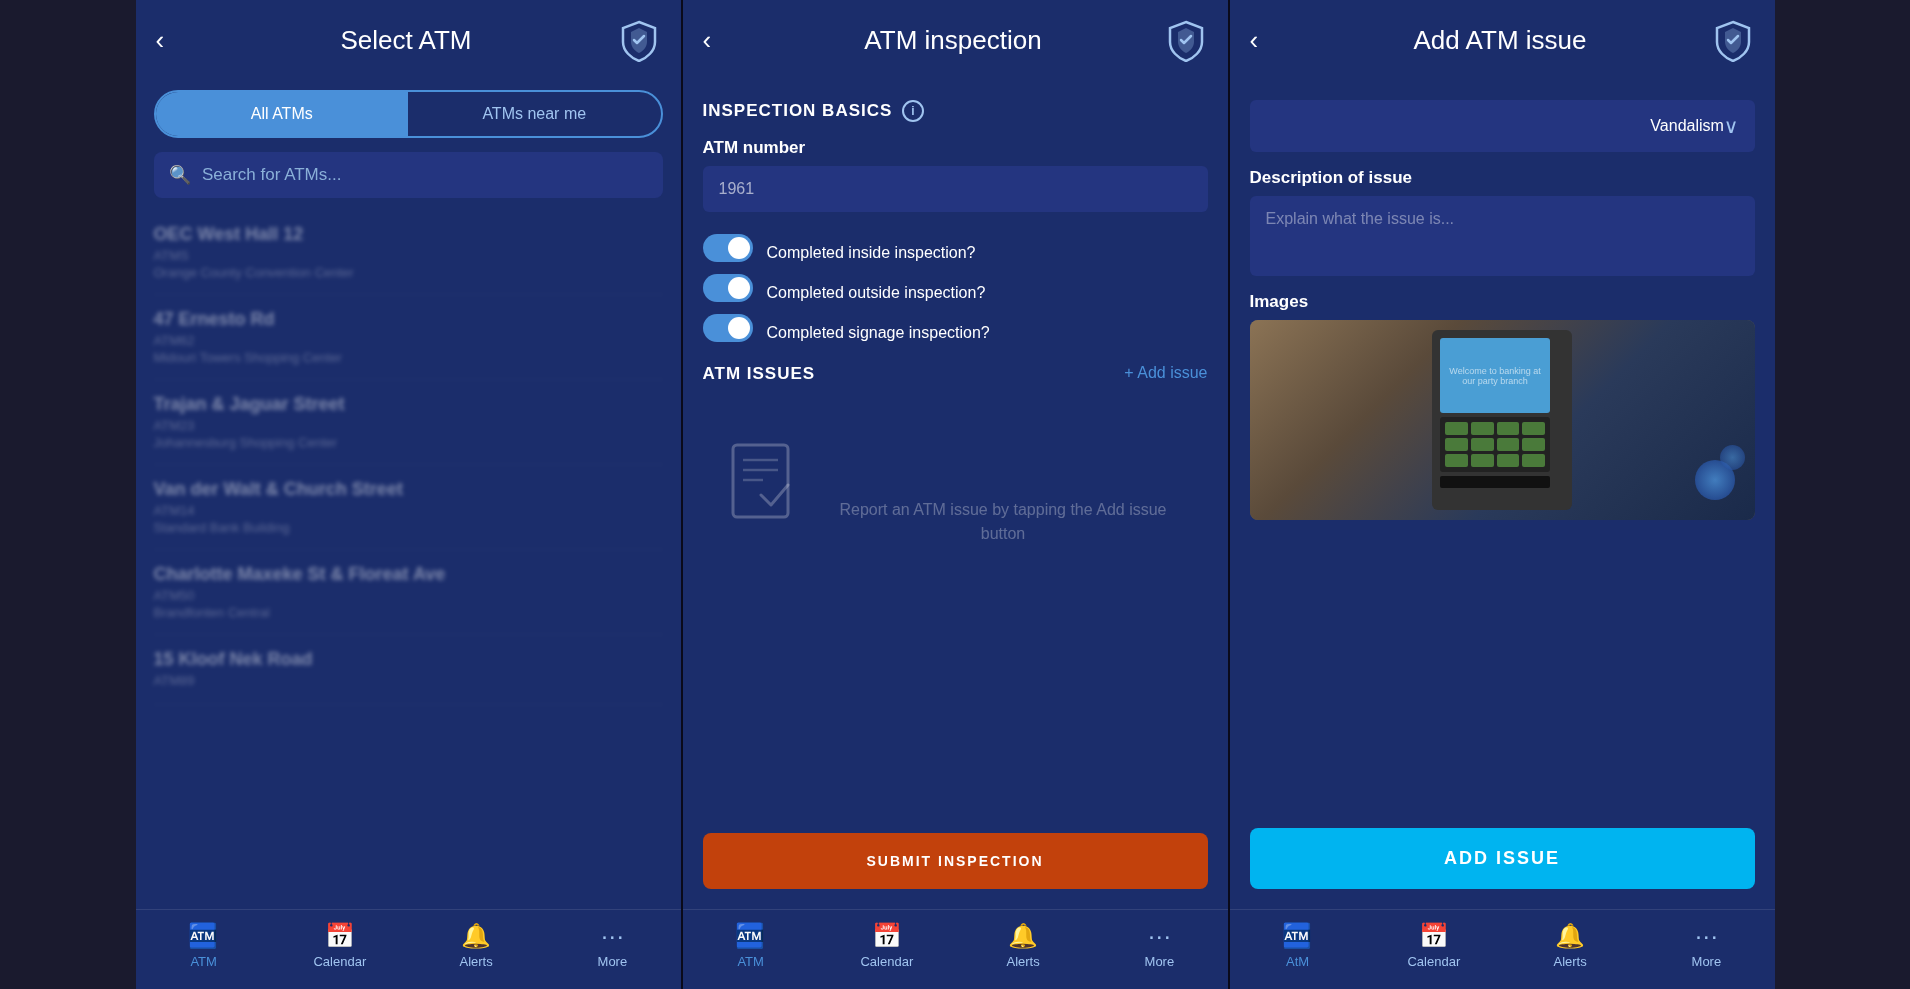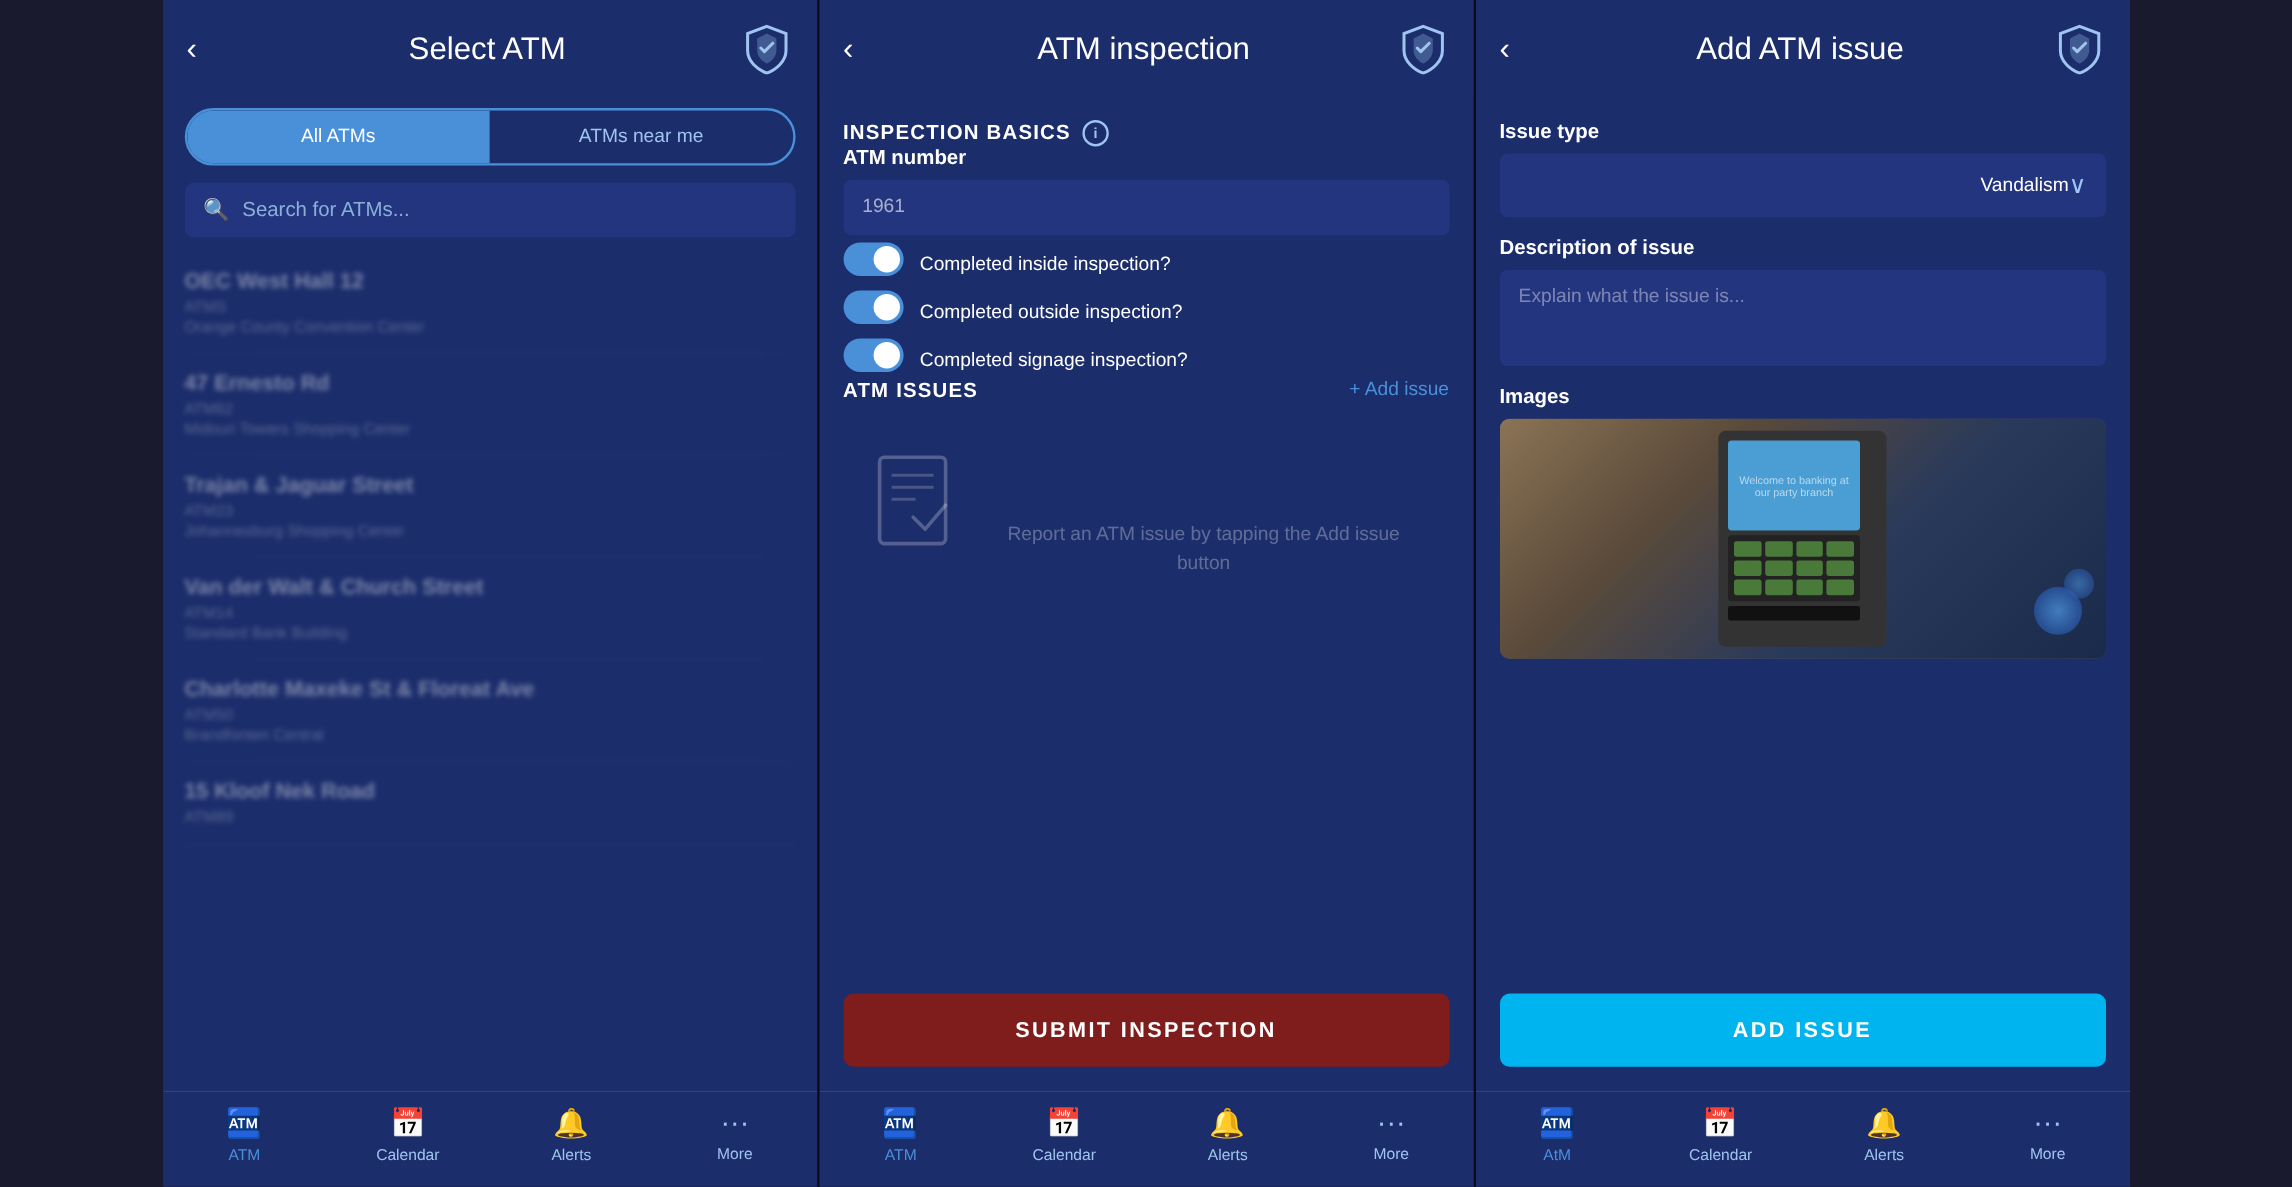--- a/index.html
+++ b/index.html
@@ -156,20 +156,21 @@
       color: #4a90d9;
     }
 
     
     .screen2 .content {
       flex: 1;
       overflow-y: auto;
       padding: 20px 20px;
       display: flex;
       flex-direction: column;
+      gap: 16px;
     }
 
     .section-title {
       color: #fff;
       font-size: 17px;
       font-weight: 700;
       letter-spacing: 1px;
       display: flex;
       align-items: center;
       gap: 10px;
@@ -259,25 +260,25 @@
       font-size: 70px;
     }
     .empty-text {
       color: rgba(255,255,255,0.3);
       font-size: 16px;
       text-align: center;
       line-height: 1.5;
     }
 
     .submit-btn {
-      background: #7f1d1d;
+      background: #c2410c;
       border: none;
       border-radius: 8px;
       color: #fff;
-      font-size: 18px;
+      font-size: 14px;
       font-weight: 700;
       letter-spacing: 2px;
       padding: 20px;
       cursor: pointer;
       width: 100%;
       margin-top: auto;
       text-align: center;
     }
 
     
@@ -600,21 +601,20 @@
     <span class="header-title">Add ATM issue</span>
     <svg class="shield-svg" viewBox="0 0 44 44">
       <path d="M22 4 L38 10 L38 24 C38 33 30 40 22 43 C14 40 6 33 6 24 L6 10 Z" fill="none" stroke="#a0c4f0" stroke-width="2.5"></path>
       <path d="M22 10 L30 14 L30 24 C30 29 26 33 22 35 C18 33 14 29 14 24 L14 14 Z" fill="#a0c4f0" opacity="0.3"></path>
       <path d="M17 22 L20 25 L27 18" fill="none" stroke="#a0c4f0" stroke-width="2.5" stroke-linecap="round" stroke-linejoin="round"></path>
     </svg>
   </div>
 
   <div class="content">
     <div>
-      <div class="field-label">Issue type</div>
       <div class="dropdown-field">
         <span>Vandalism</span>
         <span class="dropdown-arrow">∨</span>
       </div>
     </div>
 
     <div>
       <div class="field-label">Description of issue</div>
       <div class="description-input">Explain what the issue is...</div>
     </div>

